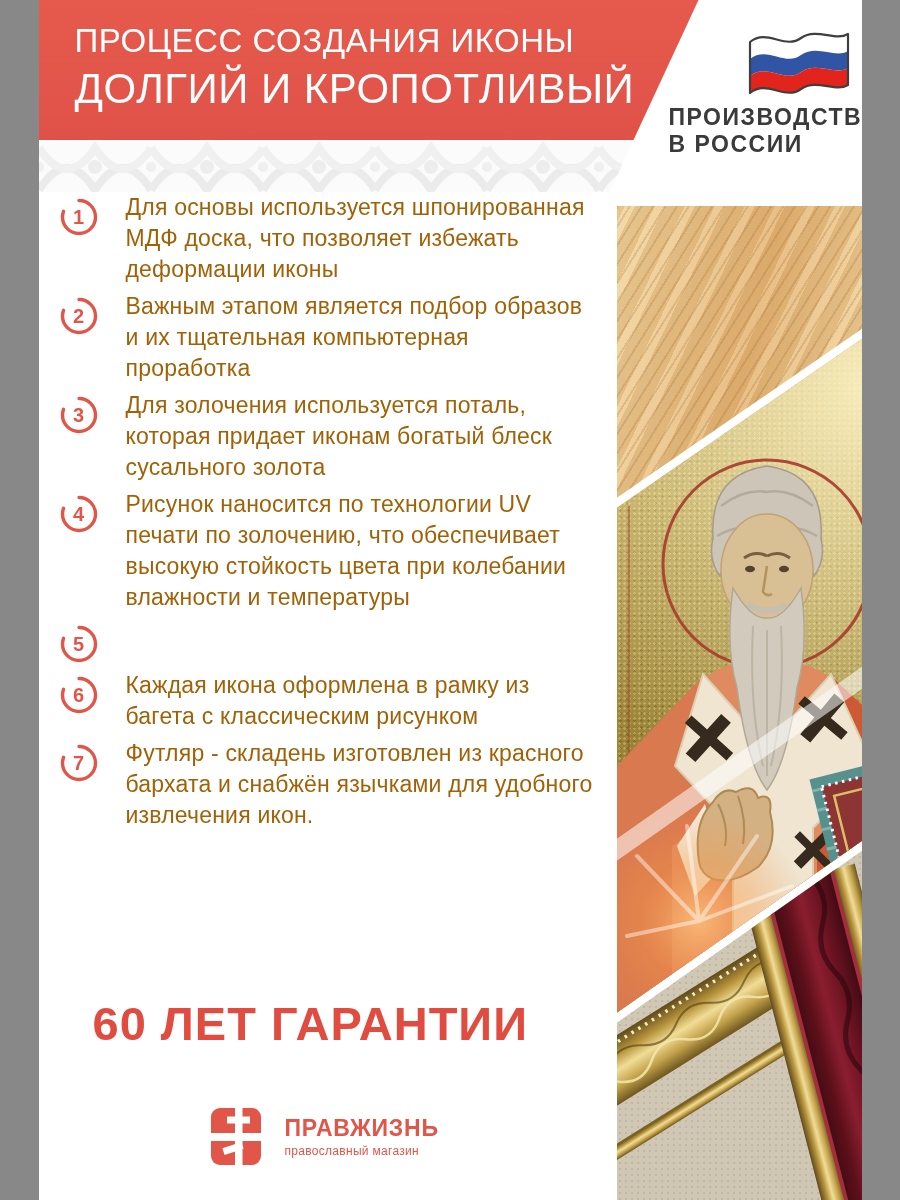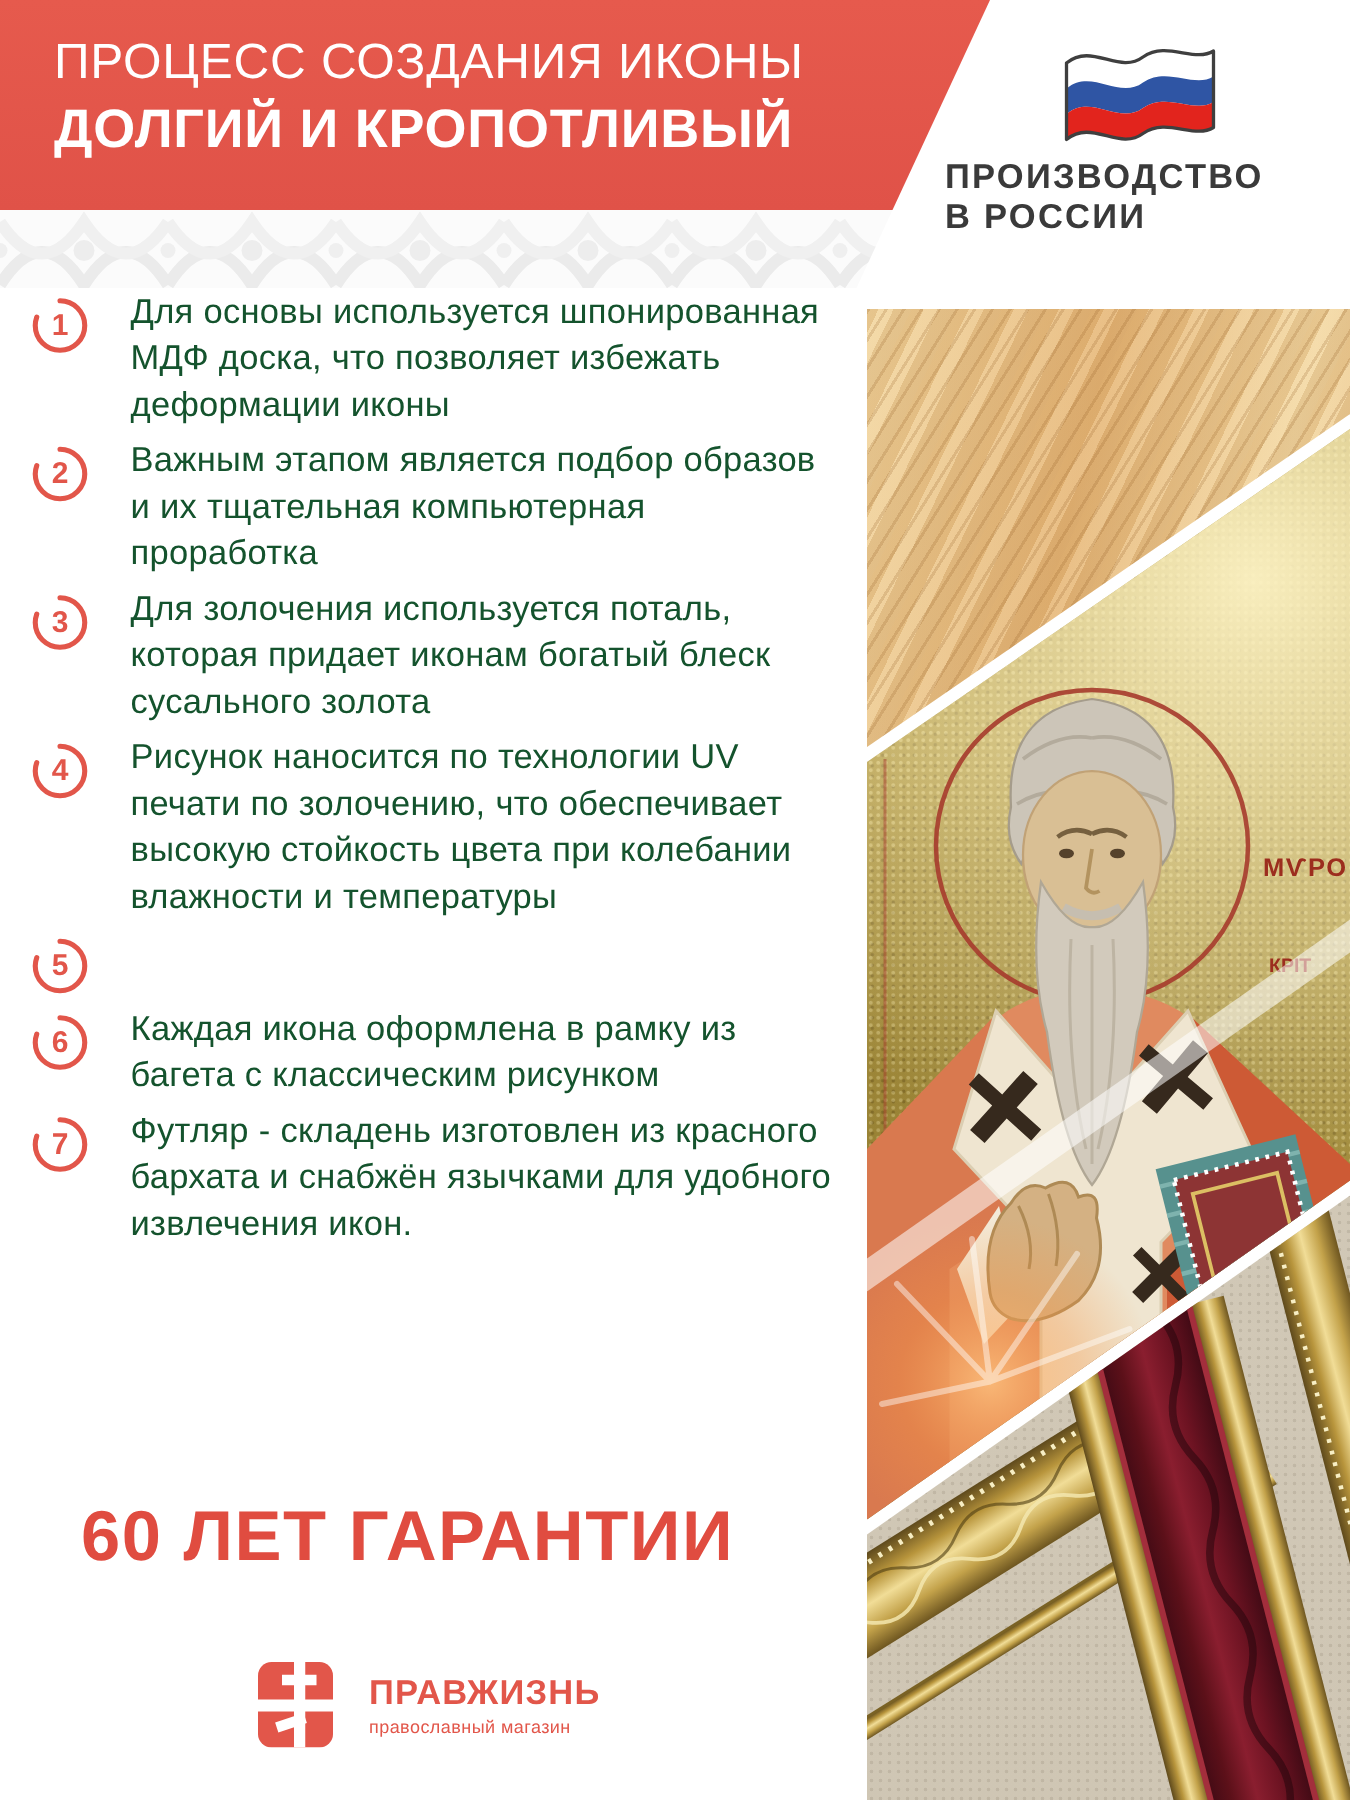--- a/index.html
+++ b/index.html
@@ -1,44 +1,44 @@
 <!DOCTYPE html>
 <html><head>
 <meta charset="utf-8">
 <style>
   * { margin:0; padding:0; box-sizing:border-box; }
   body { background:#888; font-family:"Liberation Sans","DejaVu Sans",sans-serif; }
-  .page { position:relative; width:900px; height:1200px; background:#ffffff; overflow:hidden; margin:0 auto; }
+  .page { position:relative; width:823px; height:1200px; background:#ffffff; overflow:hidden; margin:0 auto; }
 
   
   .banner { position:absolute; top:0; left:0; width:700px; height:140px;
             background:linear-gradient(180deg,#e65a4d 0%,#e05248 100%);
             clip-path:polygon(0 0, 660px 0, 595px 140px, 0 140px);
             padding:22px 0 0 36px; color:#fff; }
   .banner .t1 { font-size:33px; font-weight:400; letter-spacing:.5px; }
-  .banner .t2 { font-size:36px; font-weight:700; letter-spacing:.5px; margin-top:5px; }
+  .banner .t2 { font-size:42px; font-weight:400; letter-spacing:.5px; margin-top:5px; }
 
   .ornament-band { position:absolute; top:140px; left:0; width:660px; height:52px;
                    clip-path:polygon(0 0, 595px 0, 571px 52px, 0 52px);
                    background:#fbfbfb; }
   .ornament-band svg { display:block; width:100%; height:100%; }
 
   
   .made-in { position:absolute; top:22px; left:630px; width:260px; text-align:left; color:#3a3a3a; }
   .made-in svg.flag { display:block; margin:0 auto 6px auto; }
   .made-in .mi1, .made-in .mi2 { font-size:23px; font-weight:700; letter-spacing:1.5px; line-height:27px; }
 
   
   .steps { position:absolute; top:196px; left:20px; width:545px; }
   .step { display:flex; gap:27px; margin-bottom:10px; }
   .badge { position:relative; width:40px; height:40px; flex:0 0 40px; margin-top:1px; }
   .badge svg { position:absolute; inset:0; }
   .badge .num { position:absolute; inset:0; display:flex; align-items:center; justify-content:center;
                 color:#e2564a; font-size:20px; font-weight:700; }
-  .step .txt { font-size:23px; line-height:31px; color:#14532d; white-space:pre-line; letter-spacing:.2px; margin-top:-4px; }
+  .step .txt { font-size:23px; line-height:31px; color:#a16207; white-space:pre-line; letter-spacing:.2px; margin-top:-4px; }
 
   
   .warranty { position:absolute; top:996px; left:54px; font-size:47px; font-weight:700;
               color:#e04c40; letter-spacing:1px; }
   .brandrow { position:absolute; top:1108px; left:172px; display:flex; align-items:center; gap:24px; }
   .brand { color:#e2564a; font-size:23px; font-weight:700; letter-spacing:.8px; }
   .tagline { color:#e2564a; font-size:12px; font-weight:400; margin-top:2px; letter-spacing:.3px; }
 
   
   .photos { position:absolute; left:578px; top:206px; width:322px; height:1005px; }

